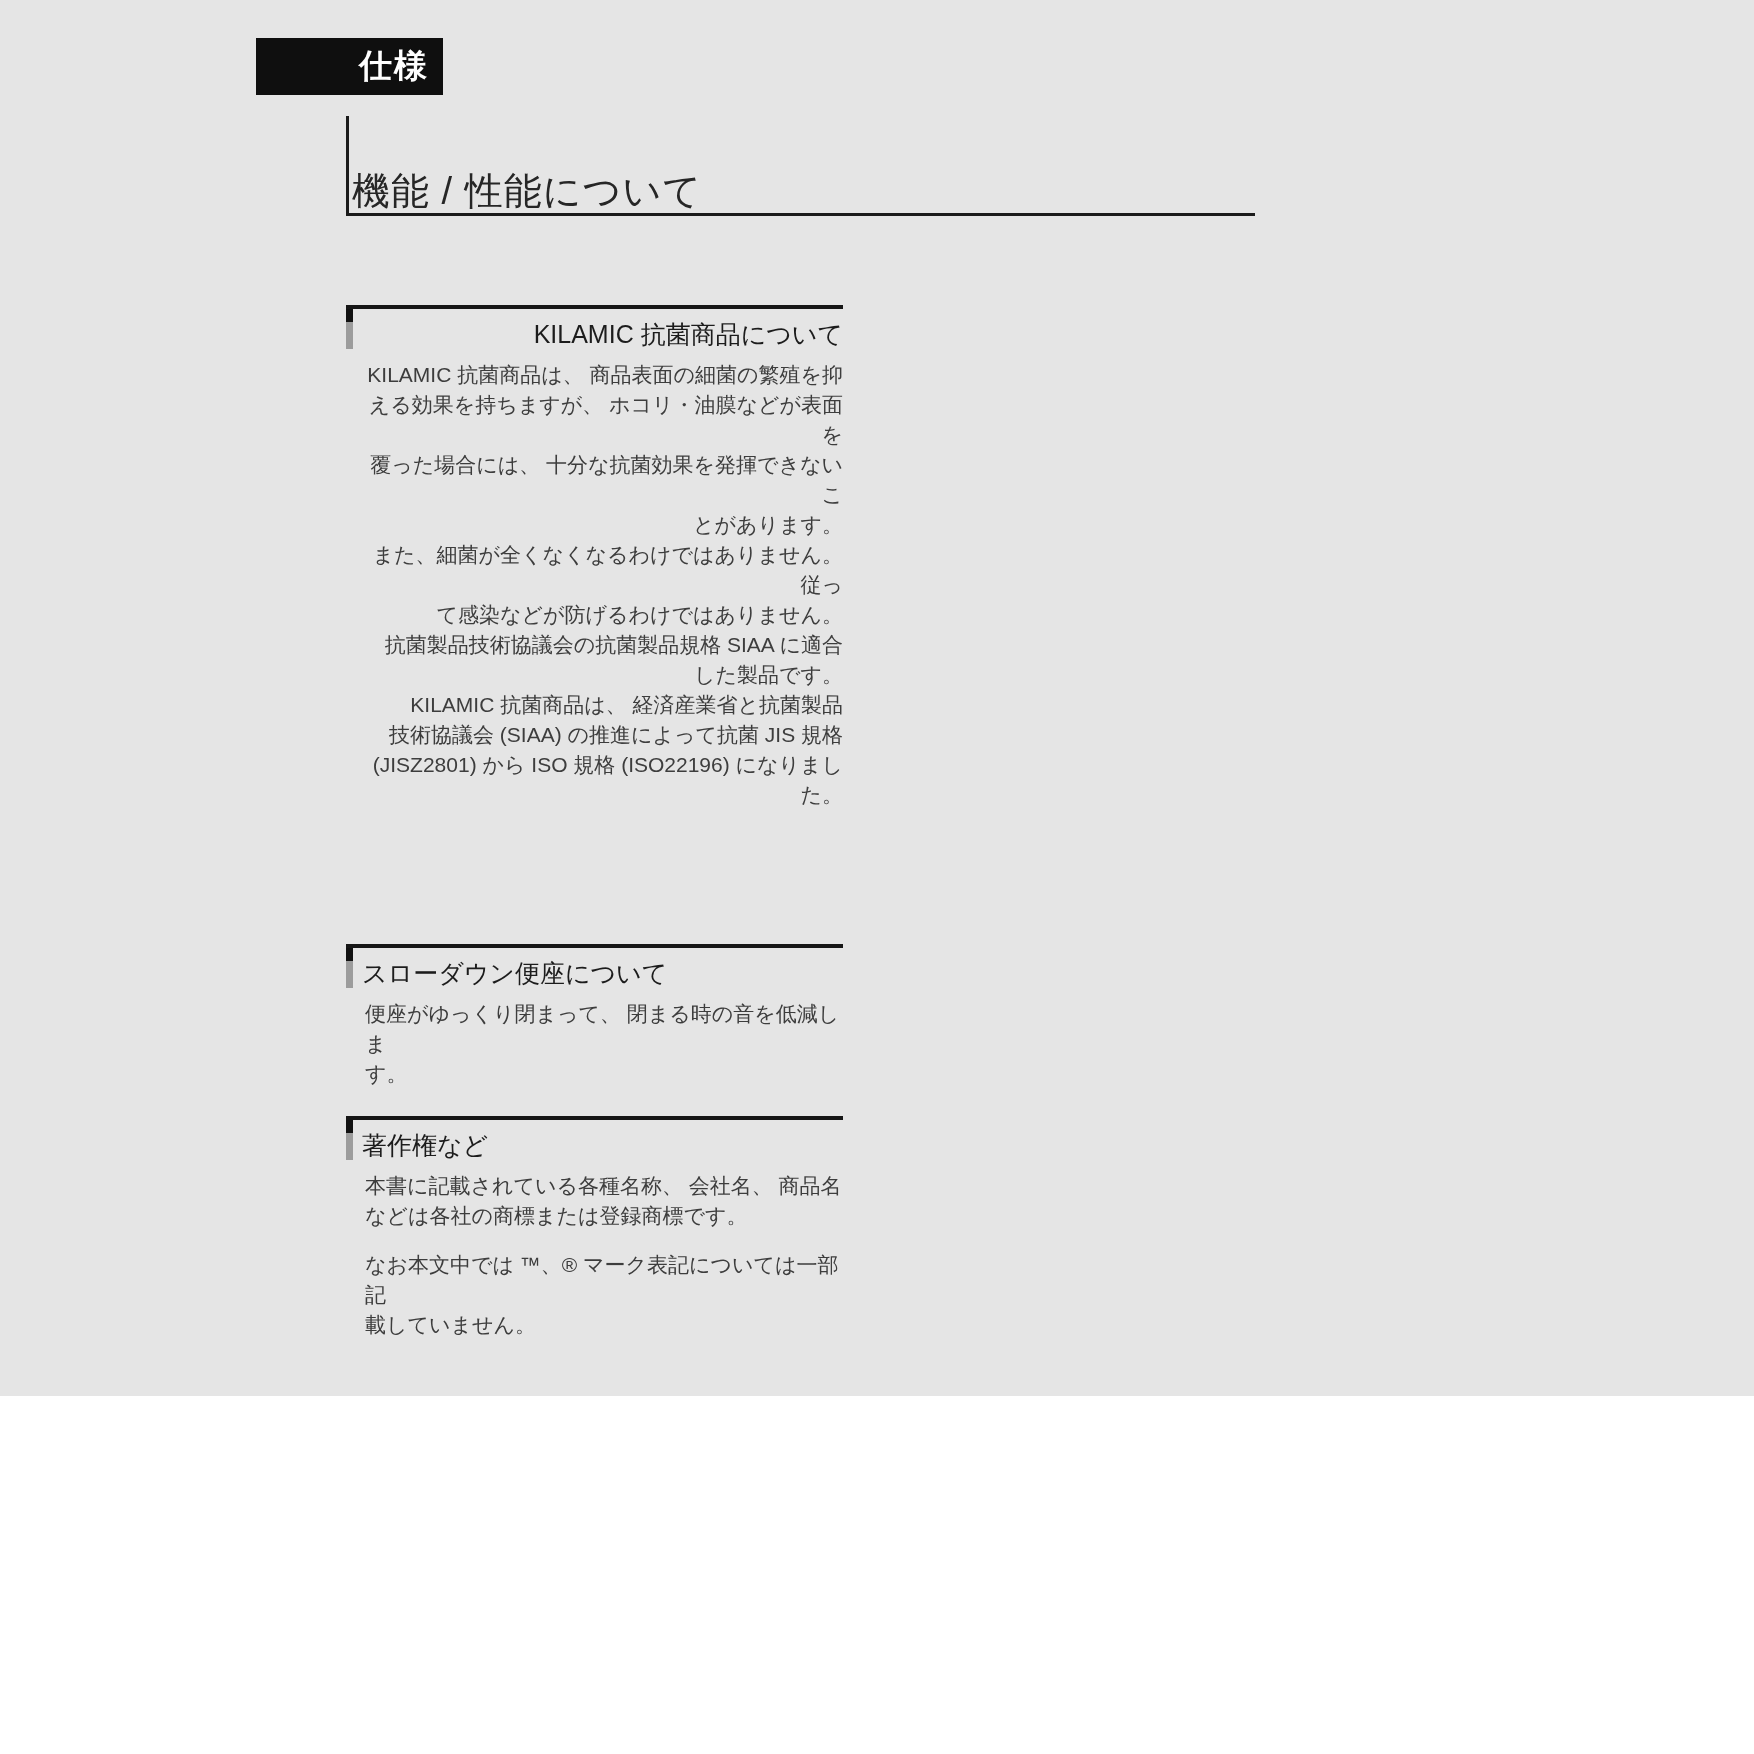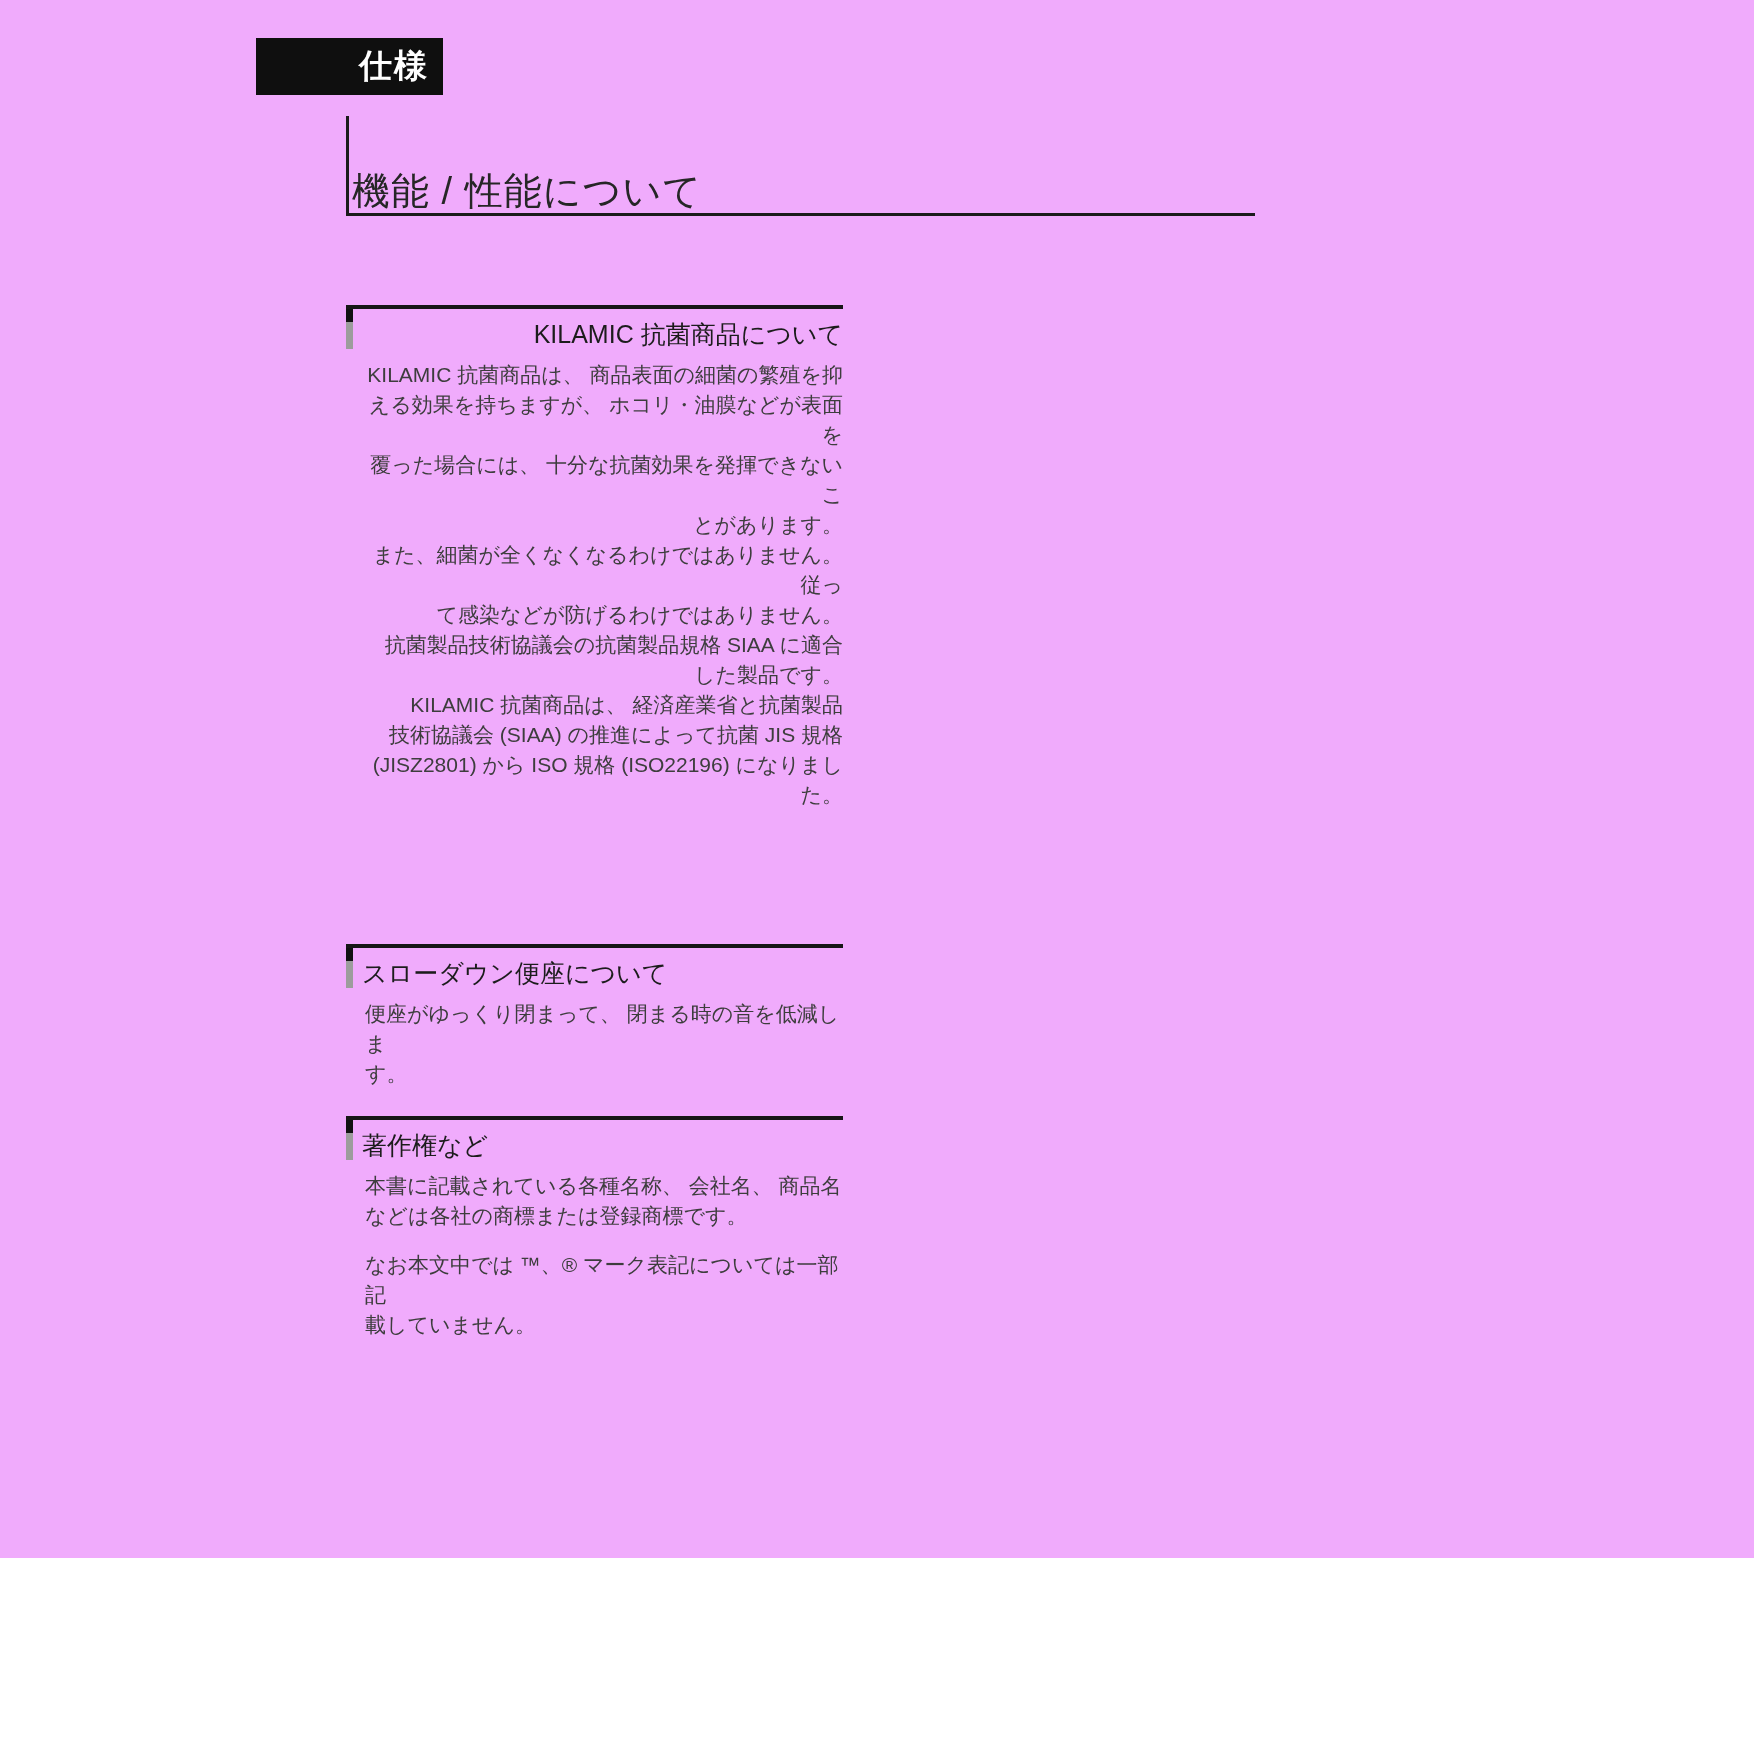--- a/index.html
+++ b/index.html
@@ -4,22 +4,22 @@
 <style>
   html, body {
     margin: 0;
     padding: 0;
     background: #ffffff;
     font-family: "Liberation Sans", "DejaVu Sans", sans-serif;
   }
   #page {
     position: relative;
     width: 1754px;
-    height: 1558px;
-    background: #f0abfc;
+    height: 1396px;
+    background: #e5e5e5;
     overflow: hidden;
   }
   
   .chapter-tab {
     position: absolute;
     left: 256px;
     top: 38px;
     width: 187px;
     height: 57px;
     background: #0f0f0f;

